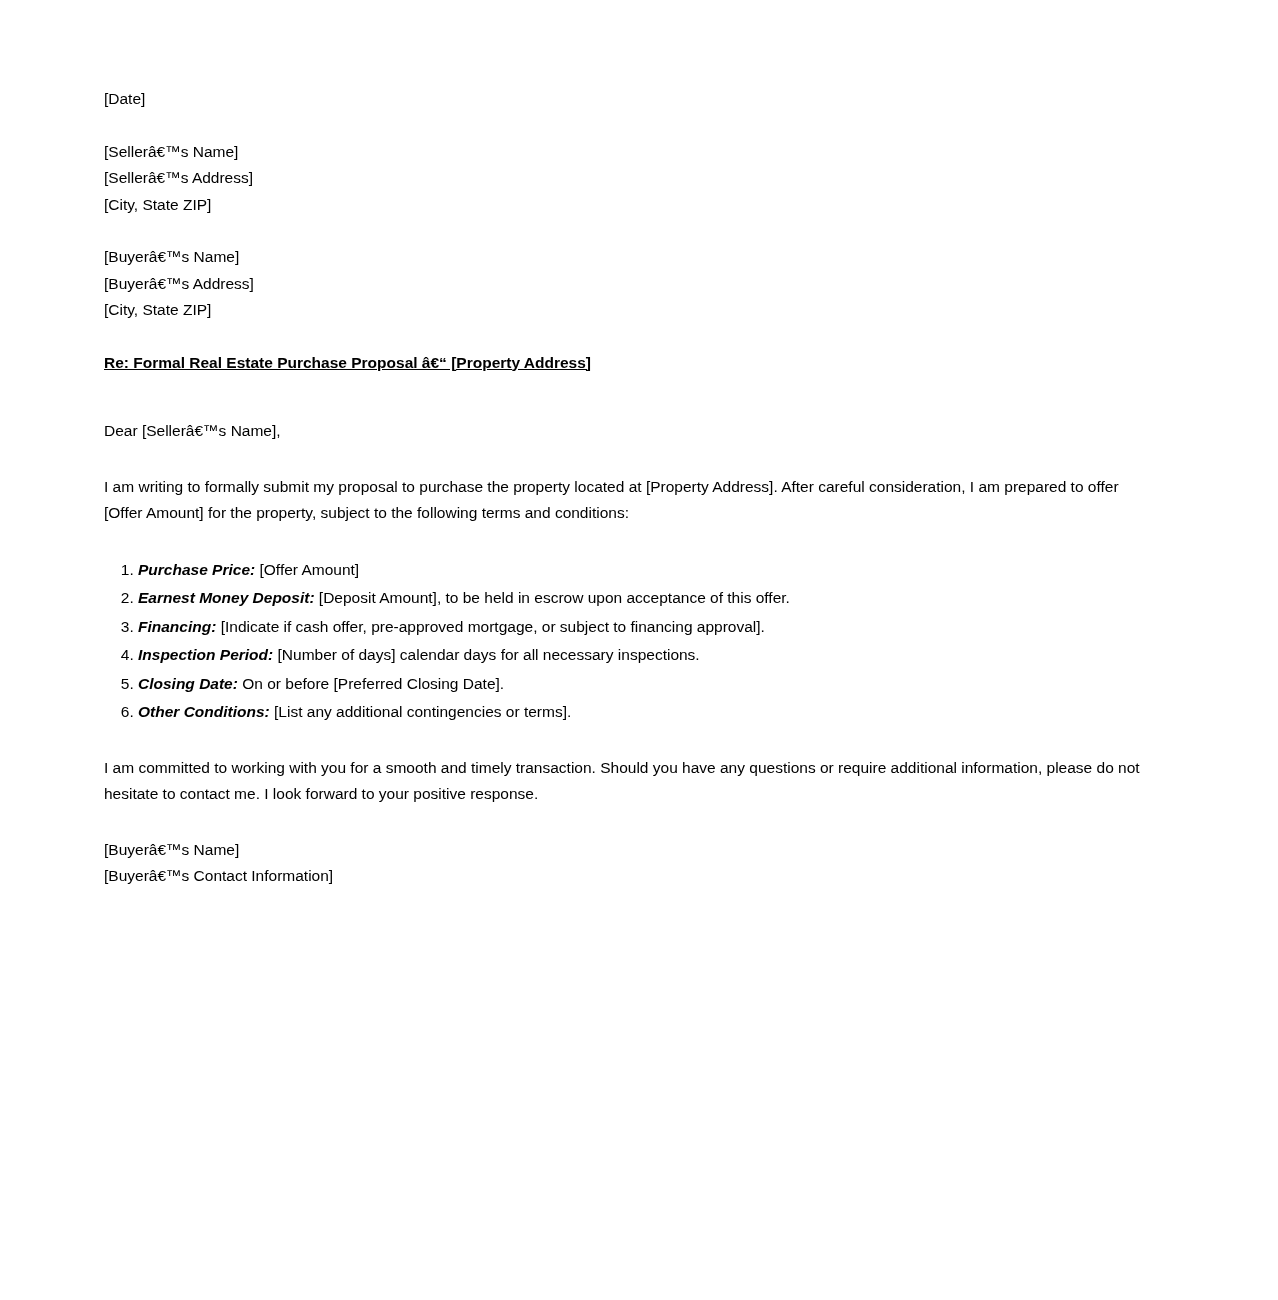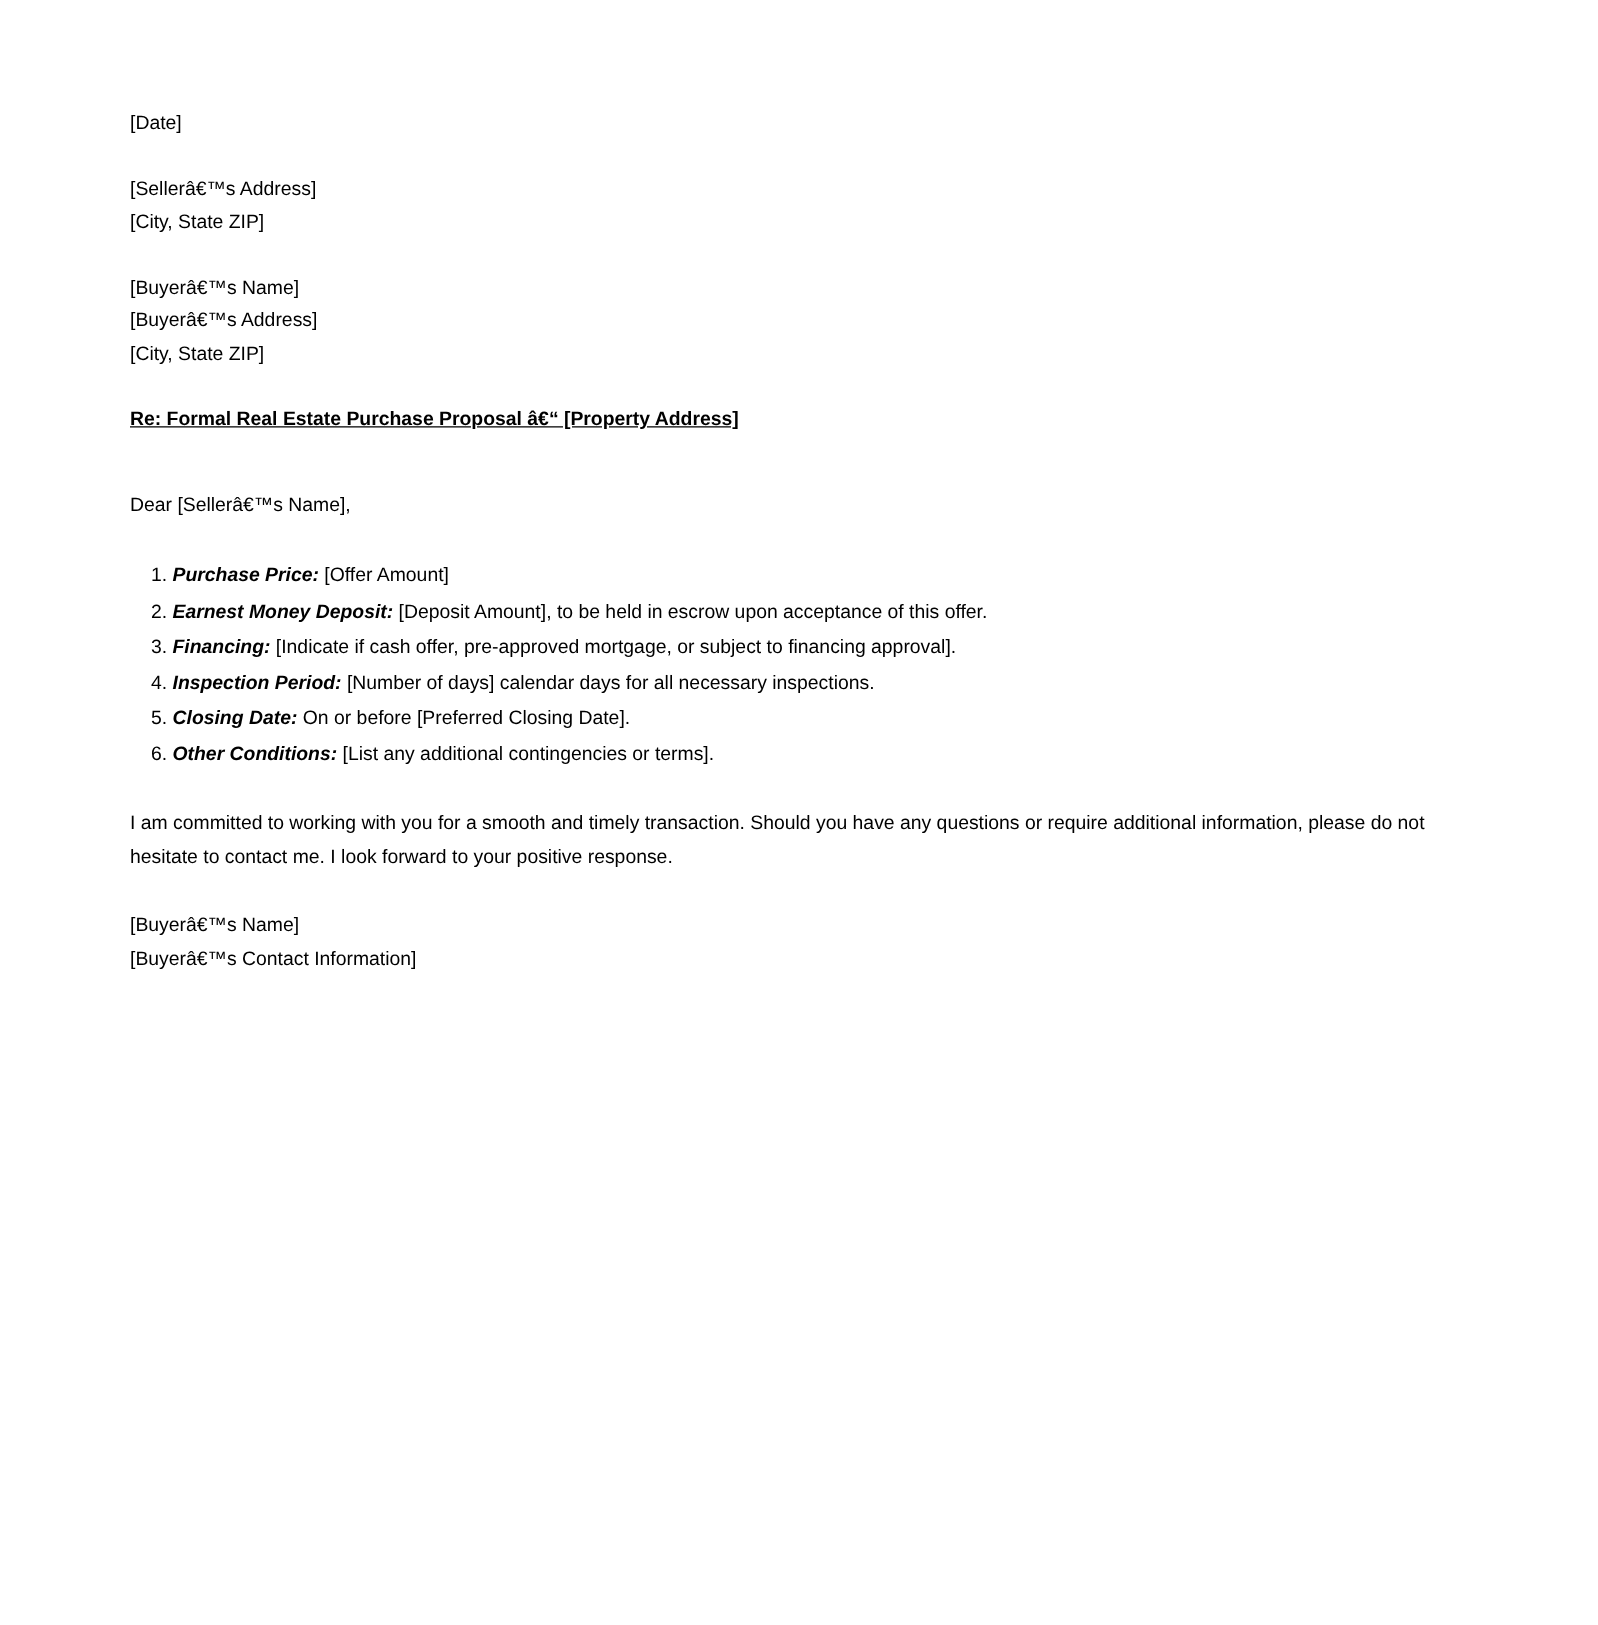--- a/index.html
+++ b/index.html
@@ -90,36 +90,38 @@
 <body>
 
 <div class="page">
   <div class="doc">
 
     <div class="block">
       <div class="line">[Date]</div>
     </div>
 
     <div class="block">
+      <div class="line">[Sellerâ€™s Name]</div>
       <div class="line">[Sellerâ€™s Address]</div>
       <div class="line">[City, State ZIP]</div>
     </div>
 
     <div class="block">
       <div class="line">[Buyerâ€™s Name]</div>
       <div class="line">[Buyerâ€™s Address]</div>
       <div class="line">[City, State ZIP]</div>
     </div>
 
     <div class="subject-wrap">
       <span class="subject">Re: Formal Real Estate Purchase Proposal â€“ [Property Address]</span>
     </div>
 
     <div class="salutation">Dear [Sellerâ€™s Name],</div>
 
+    <div class="para">I am writing to formally submit my proposal to purchase the property located at [Property Address]. After careful consideration, I am prepared to offer [Offer Amount] for the property, subject to the following terms and conditions:</div>
 
     <ol class="terms">
       <li>
         <span class="term-label">Purchase Price:</span><span> [Offer Amount]</span>
       </li>
       <li>
         <span class="term-label">Earnest Money Deposit:</span><span> [Deposit Amount], to be held in escrow upon acceptance of this offer.</span>
       </li>
       <li>
         <span class="term-label">Financing:</span><span> [Indicate if cash offer, pre-approved mortgage, or subject to financing approval].</span>

